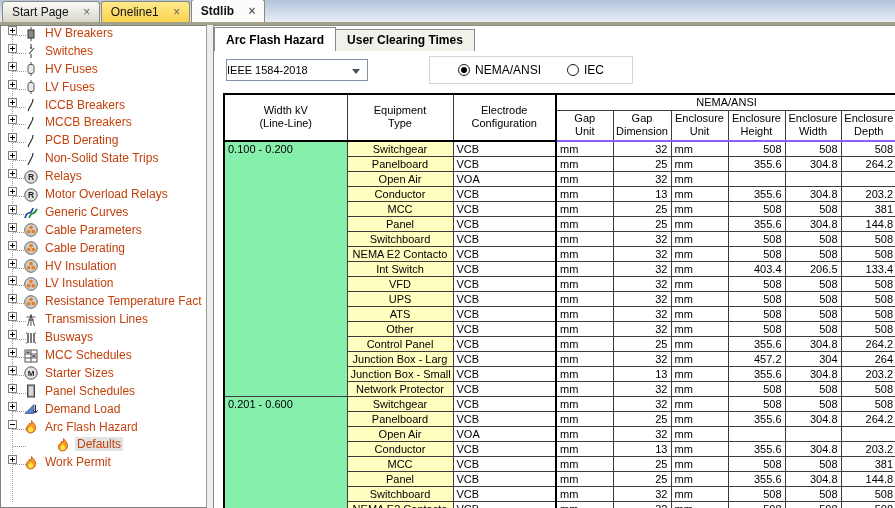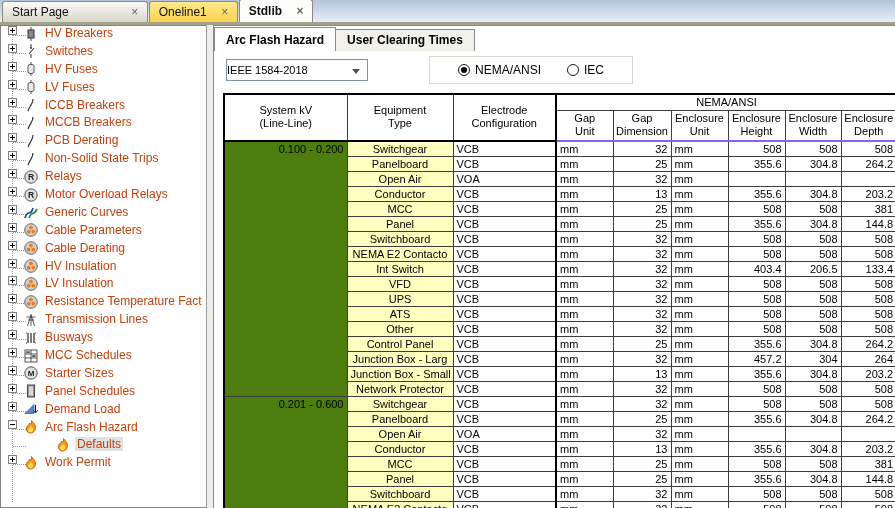--- a/index.html
+++ b/index.html
@@ -7,21 +7,21 @@
   body { width:895px; height:508px; overflow:hidden; position:relative;
          font-family:"Liberation Sans", sans-serif; background:#fff; }
 
   
   .tabbar { position:absolute; left:0; top:0; width:895px; height:25px;
     background:linear-gradient(#b4c3da,#e8eef8);
     border-bottom:3px solid #a3a28c; display:flex; align-items:flex-end; padding-left:2px; }
   .wtab { height:21px; display:flex; align-items:center; padding:0 5px 0 9px;
     border:1px solid #8b8b7a; border-bottom:none; border-radius:3px 3px 0 0;
     margin-right:1px; font-size:12px; color:#111; cursor:default; }
-  .wtab.inactive   { background:linear-gradient(#fafaf8,#d8d6ca);gap:48px; }
+  .wtab.inactive   { background:linear-gradient(#fafaf8,#d8d6ca); }
   .wtab.highlighted{ background:linear-gradient(#ffe98d,#fbd24d); }
   .wtab.active     { background:#fcfcfb; font-weight:bold; height:23px; }
   .wtab .x { margin-left:11px; color:#666; font-size:12px; width:14px; text-align:center;
              line-height:12px; }
 
   
   .sidebar { position:absolute; left:0; top:25px; width:207px; height:483px;
     background:#fff; border:1px solid #828282; border-right:1px solid #9a9a9a;
     overflow:hidden; }
   .vline { position:absolute; left:11px; top:0; height:476px;
@@ -77,21 +77,21 @@
   table { border-collapse:collapse; table-layout:fixed; width:673px; font-size:11px;
     border:2px solid #000; }
   th, td { border:1px solid #3c3c3c; overflow:hidden; white-space:nowrap; padding:0; }
   th { font-weight:normal; white-space:pre-line; text-align:center; background:#fff;
     line-height:1.2; padding:1px 0; }
   thead tr.grp-row th { height:15px; }
   thead tr.sub-row th { height:27px; border-bottom:2px solid #8b5cf6; }
   th.span-h { border-bottom:2px solid #000; }
   tbody tr { height:15px; }
   td { line-height:14px; padding:0 3px; }
-  td.kv { background:#4d7c0f; vertical-align:top; text-align:right; }
+  td.kv { background:#86efac; vertical-align:top; text-align:left; }
   td.eq { background:#ffffc0; text-align:center; }
   td.el { text-align:left; }
   td.unit { text-align:left; }
   td.num { text-align:right; }
   .grp-start { border-left:2px solid #000 !important; }
 </style>
 </head>
 <body>
 
 <div class="tabbar">
@@ -404,21 +404,21 @@
           <col style="width:103px">
         <col style="width:57px">
           <col style="width:58px">
           <col style="width:57px">
         <col style="width:57px">
           <col style="width:56px">
           <col style="width:56px">
       </colgroup>
       <thead>
         <tr class="grp-row">
-          <th rowspan="2" class="span-h">System kV
+          <th rowspan="2" class="span-h">Width kV
 (Line-Line)</th>
           <th rowspan="2" class="span-h">Equipment
 Type</th>
           <th rowspan="2" class="span-h">Electrode
 Configuration</th>
           <th colspan="6" class="grp-start">NEMA/ANSI</th>
         </tr>
         <tr class="sub-row">
           <th class="grp-start">Gap
 Unit</th>

